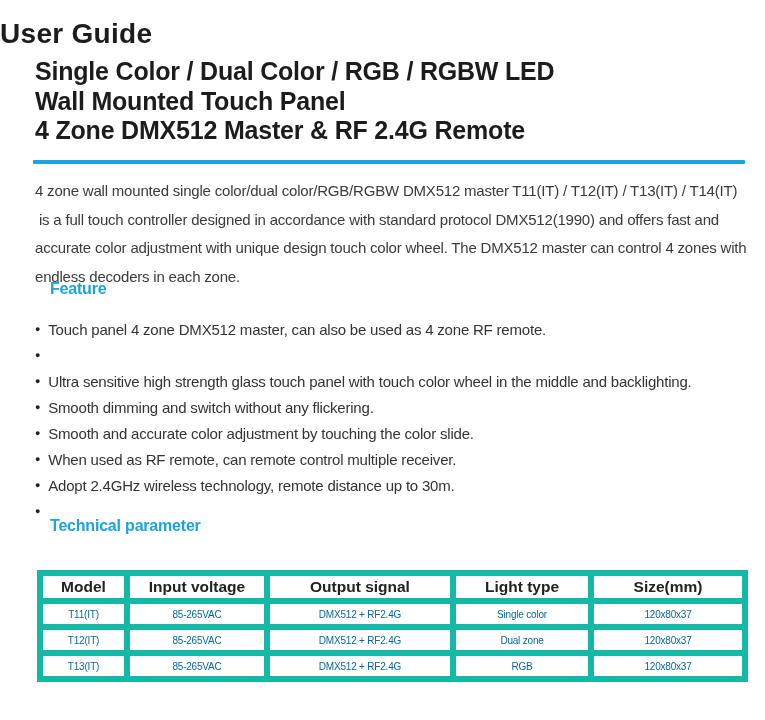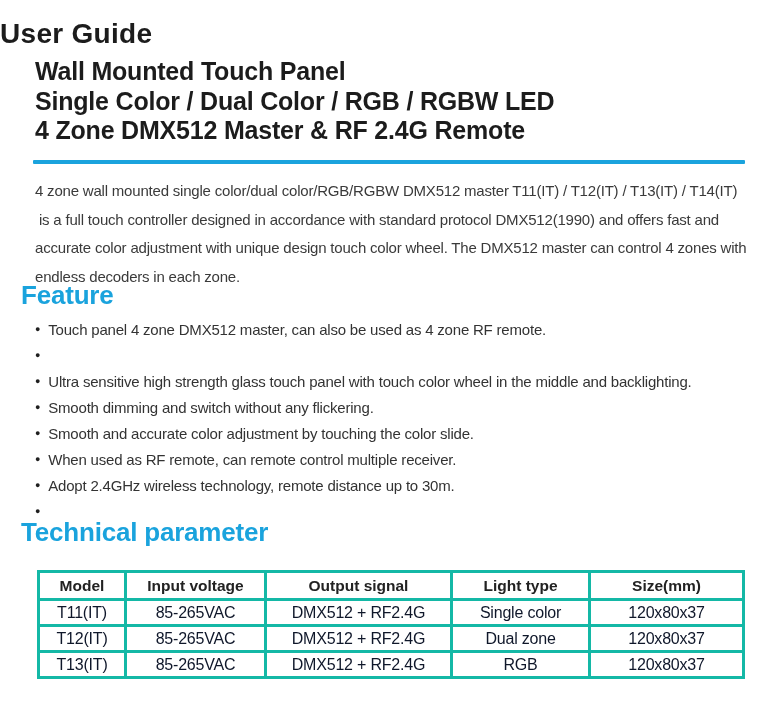--- a/index.html
+++ b/index.html
@@ -27,22 +27,22 @@
     background:var(--accent, #1aa3dd); border-radius:1px;
   }
 
   .intro-paragraph {
     position:absolute; top:177px; left:35px;
     font-size:15px; line-height:28.5px; color:#3a3a3a;
     letter-spacing:-0.2px; white-space:pre;
   }
 
   .section-heading {
-    position:absolute; left:21px;
-    font-size:26px; font-weight:bold; color:var(--accent, #1aa3dd);
+    position:absolute; left:50px;
+    font-size:16px; font-weight:bold; color:var(--accent, #1aa3dd);
     letter-spacing:-0.2px;
   }
   .feature-heading { top:280px; }
   .tech-heading    { top:517px; }
 
   .feature-list {
     position:absolute; top:316px; left:35px; list-style:none;
   }
   .feature-item {
     height:26px; display:flex; align-items:center;
@@ -50,40 +50,40 @@
   }
   .bullet {
     font-size:9px; line-height:1; margin-right:8px; color:#1f1f1f; flex:0 0 auto;
   }
 
   .spec-table {
     position:absolute; top:570px; left:37px;
     border-collapse:collapse; table-layout:fixed;
   }
   .spec-table th, .spec-table td {
-    border:3px solid #14b8a6; text-align:center; vertical-align:middle;
+    border:6px solid #14b8a6; text-align:center; vertical-align:middle;
     overflow:hidden; white-space:nowrap;
   }
   .spec-table th {
     height:28px; font-size:15.5px; font-weight:bold; color:#222222;
   }
   .spec-table td {
-    height:26px; font-size:16px; color:#0f172a; letter-spacing:-0.2px;
+    height:26px; font-size:10px; color:#0369a1; letter-spacing:-0.2px;
   }
 </style>
 </head>
 <body>
 
 <div class="page">
 
   <div class="doc-title">User Guide</div>
 
   <div class="product-heading">
+    <div>Single Color / Dual Color / RGB / RGBW LED</div>
     <div>Wall Mounted Touch Panel</div>
-    <div>Single Color / Dual Color / RGB / RGBW LED</div>
     <div>4 Zone DMX512 Master &amp; RF 2.4G Remote</div>
   </div>
 
   <div class="divider-rule"></div>
 
   <div class="intro-paragraph">4 zone wall mounted single color/dual color/RGB/RGBW DMX512 master T11(IT) / T12(IT) / T13(IT) / T14(IT)
  is a full touch controller designed in accordance with standard protocol DMX512(1990) and offers fast and
 accurate color adjustment with unique design touch color wheel. The DMX512 master can control 4 zones with
 endless decoders in each zone.</div>
 

